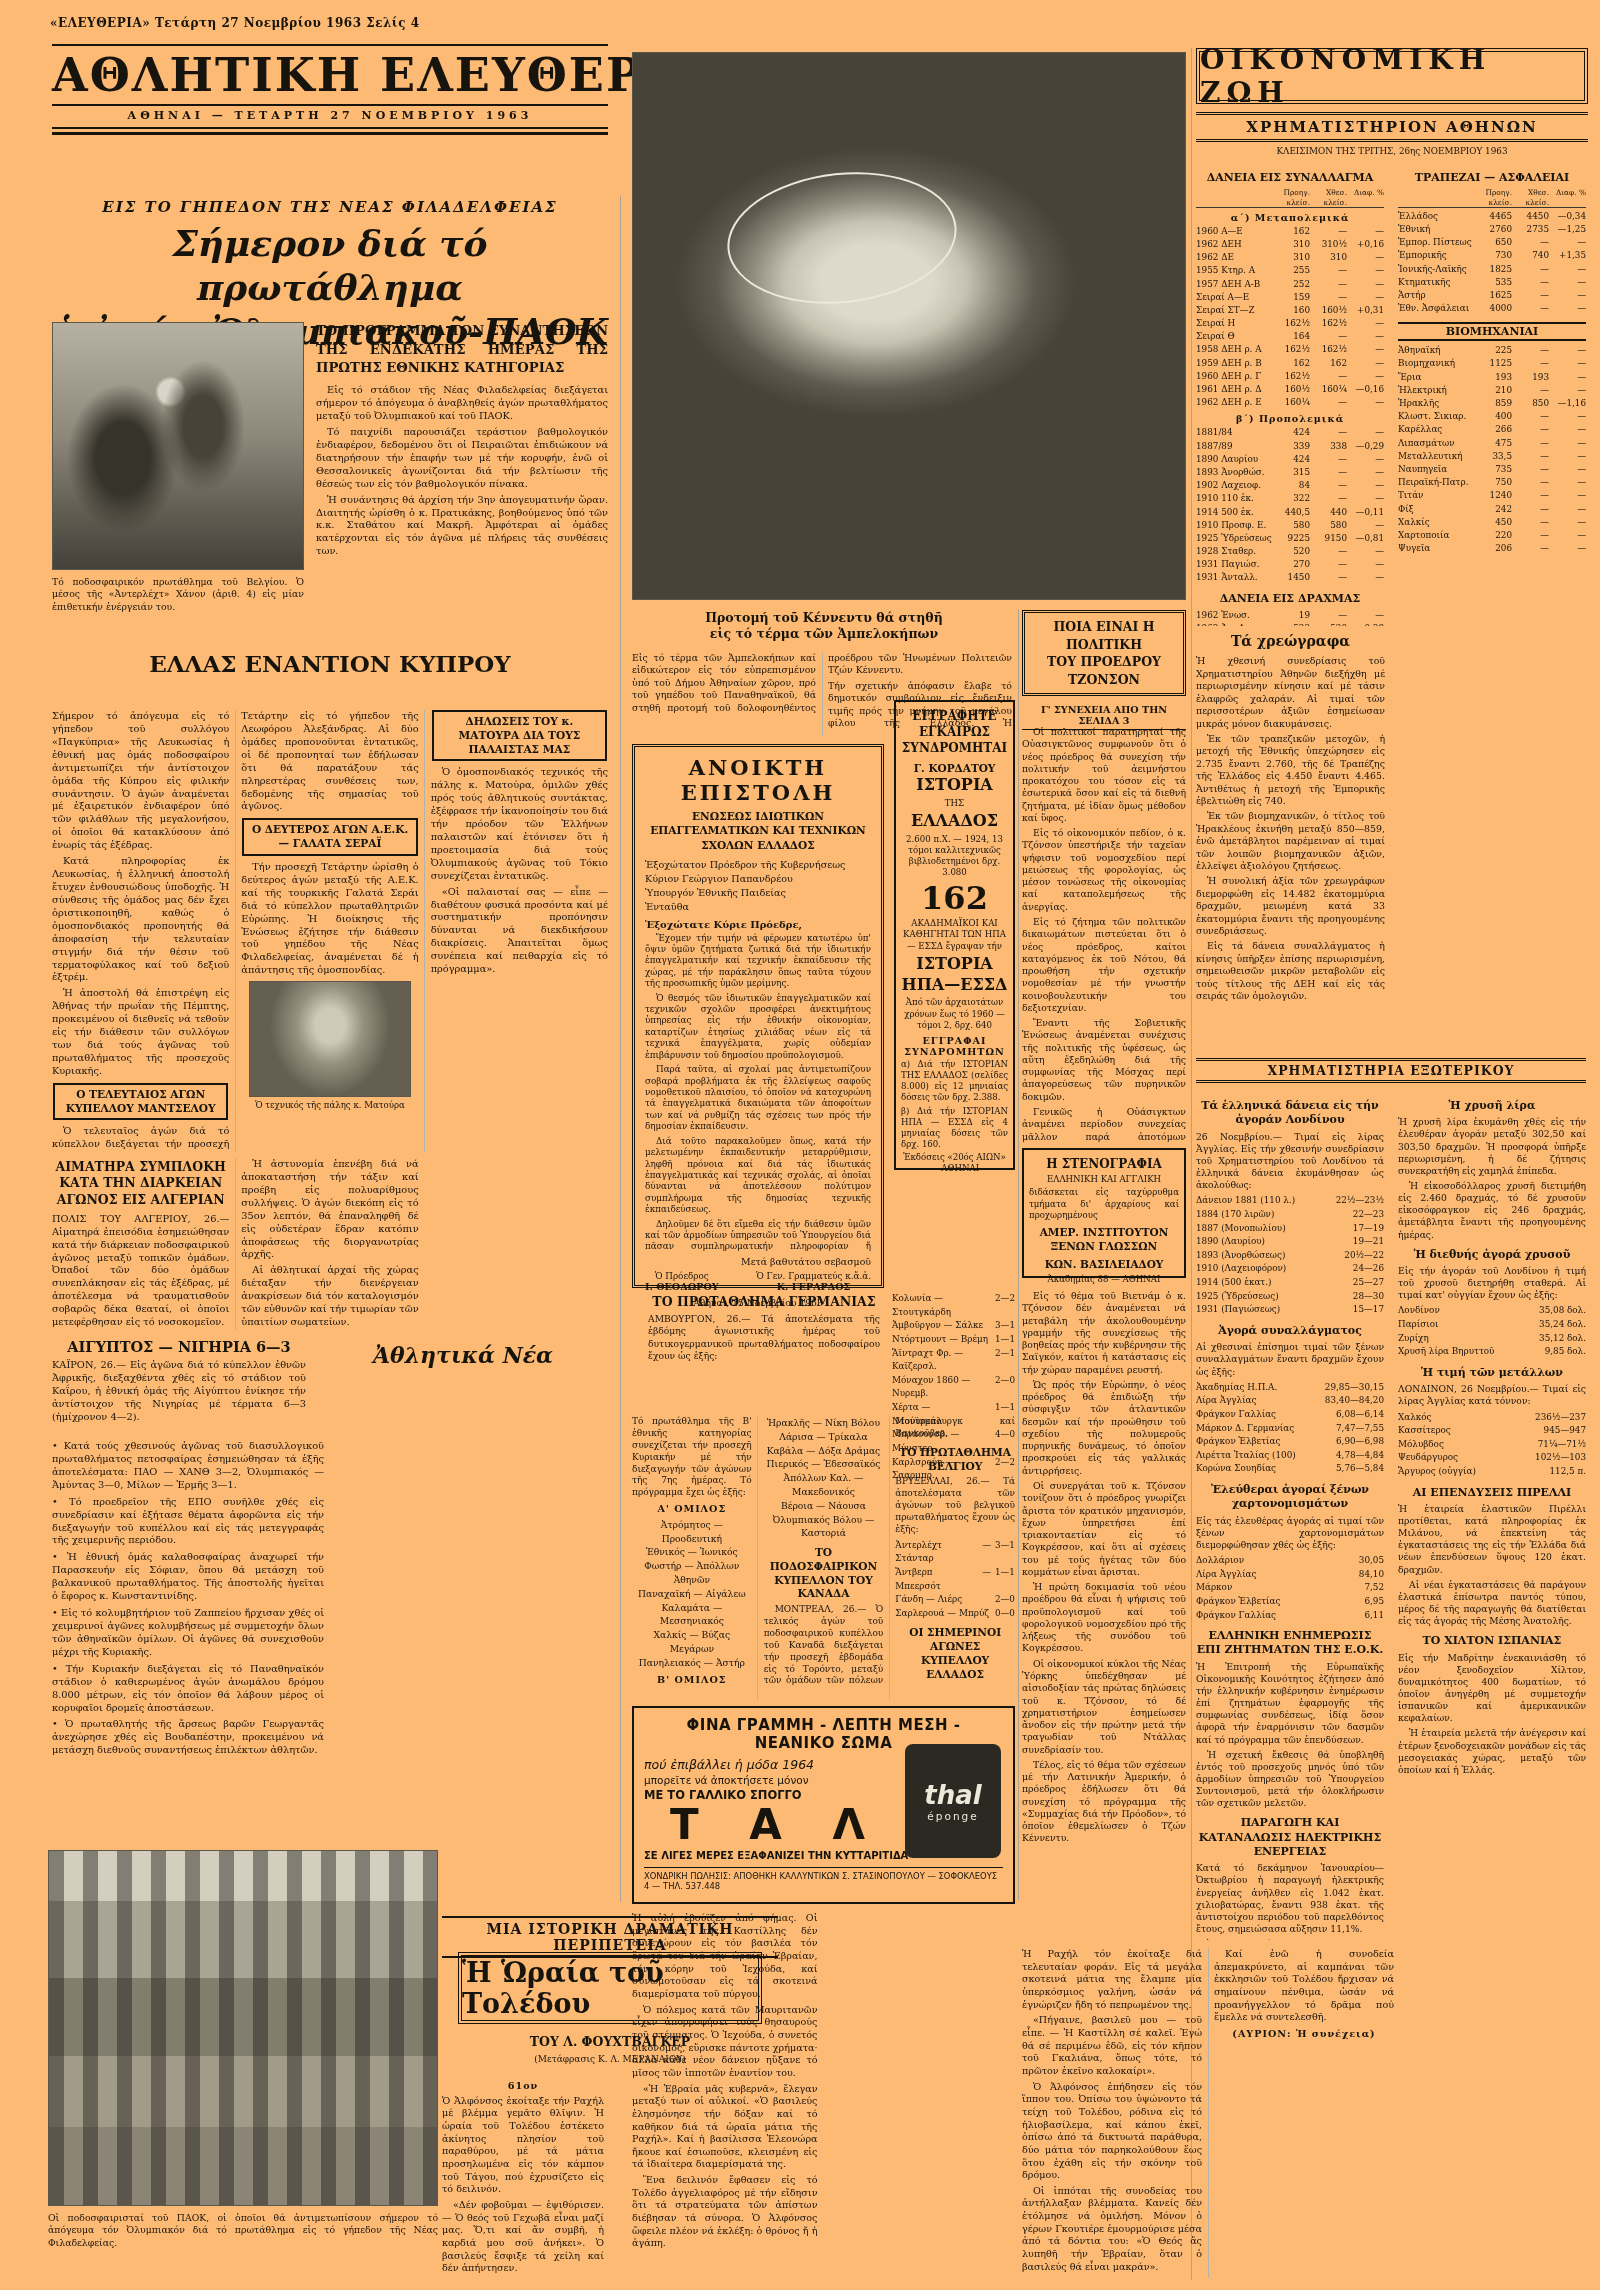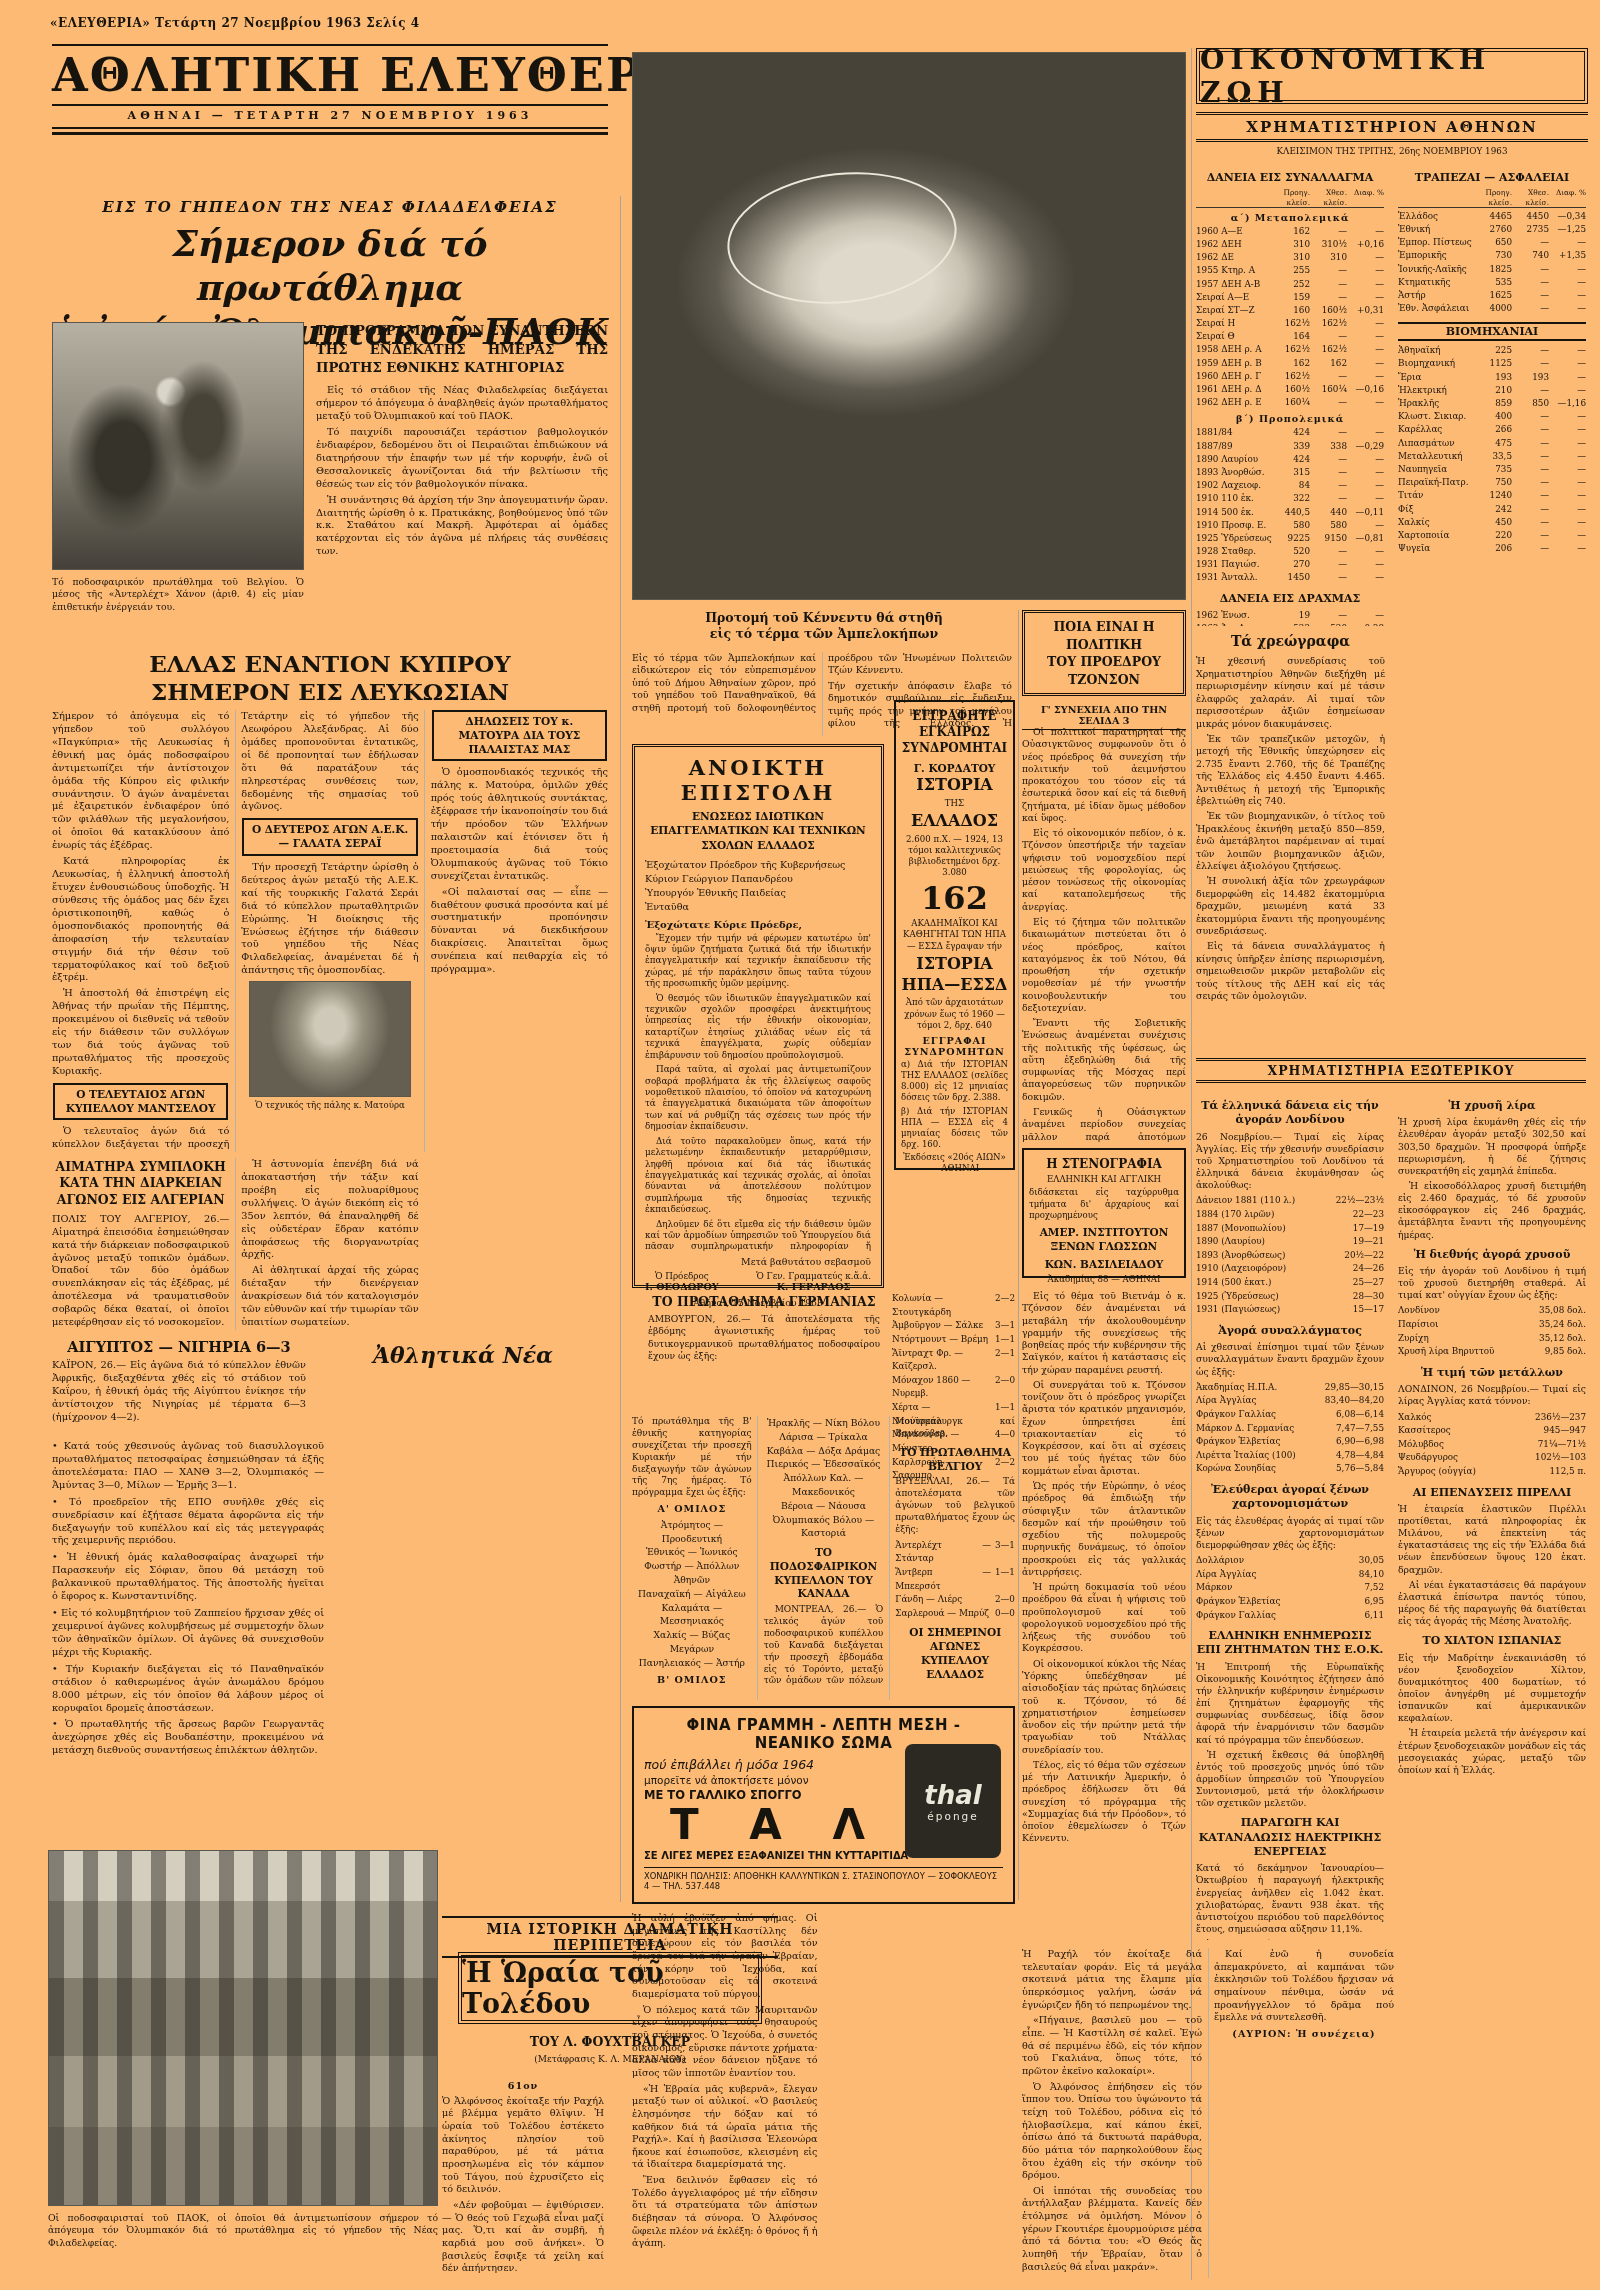--- a/index.html
+++ b/index.html
@@ -126,21 +126,20 @@
     <div class="subhead">ΤΟ ΠΡΟΓΡΑΜΜΑ ΤΩΝ ΣΥΝΑΝΤΗΣΕΩΝ ΤΗΣ ΕΝΔΕΚΑΤΗΣ ΗΜΕΡΑΣ ΤΗΣ ΠΡΩΤΗΣ ΕΘΝΙΚΗΣ ΚΑΤΗΓΟΡΙΑΣ</div>
     <div class="flow">
         <div class="p">Εἰς τό στάδιον τῆς Νέας Φιλαδελφείας διεξάγεται σήμερον τό ἀπόγευμα ὁ ἀναβληθείς ἀγών πρωταθλήματος μεταξύ τοῦ Ὀλυμπιακοῦ καί τοῦ ΠΑΟΚ.</div>
         <div class="p">Τό παιχνίδι παρουσιάζει τεράστιον βαθμολογικόν ἐνδιαφέρον, δεδομένου ὅτι οἱ Πειραιῶται ἐπιδιώκουν νά διατηρήσουν τήν ἐπαφήν των μέ τήν κορυφήν, ἐνῶ οἱ Θεσσαλονικεῖς ἀγωνίζονται διά τήν βελτίωσιν τῆς θέσεώς των εἰς τόν βαθμολογικόν πίνακα.</div>
         <div class="p">Ἡ συνάντησις θά ἀρχίση τήν 3ην ἀπογευματινήν ὥραν. Διαιτητής ὡρίσθη ὁ κ. Πρατικάκης, βοηθούμενος ὑπό τῶν κ.κ. Σταθάτου καί Μακρῆ. Ἀμφότεραι αἱ ὁμάδες κατέρχονται εἰς τόν ἀγῶνα μέ πλήρεις τάς συνθέσεις των.</div>
       </div>
   </div>
 
   <div class="abs" style="left:52px;top:650px;width:556px">
     <div class="h2line">ΕΛΛΑΣ ΕΝΑΝΤΙΟΝ ΚΥΠΡΟΥ</div>
-    <div class="h2line">ΣΗΜΕΡΟΝ ΕΙΣ ΛΕΥΚΩΣΙΑΝ</div>
   </div>
   <div class="abs flow cols3 clip" style="left:52px;top:710px;width:556px;height:442px">
       <div class="pf">Σήμερον τό ἀπόγευμα εἰς τό γήπεδον τοῦ συλλόγου «Παγκύπρια» τῆς Λευκωσίας ἡ ἐθνική μας ὁμάς ποδοσφαίρου ἀντιμετωπίζει τήν ἀντίστοιχον ὁμάδα τῆς Κύπρου εἰς φιλικήν συνάντησιν. Ὁ ἀγών ἀναμένεται μέ ἐξαιρετικόν ἐνδιαφέρον ὑπό τῶν φιλάθλων τῆς μεγαλονήσου, οἱ ὁποῖοι θά κατακλύσουν ἀπό ἐνωρίς τάς ἐξέδρας.</div>
       <div class="p">Κατά πληροφορίας ἐκ Λευκωσίας, ἡ ἑλληνική ἀποστολή ἔτυχεν ἐνθουσιώδους ὑποδοχῆς. Ἡ σύνθεσις τῆς ὁμάδος μας δέν ἔχει ὁριστικοποιηθῆ, καθώς ὁ ὁμοσπονδιακός προπονητής θά ἀποφασίση τήν τελευταίαν στιγμήν διά τήν θέσιν τοῦ τερματοφύλακος καί τοῦ δεξιοῦ ἐξτρέμ.</div>
       <div class="p">Ἡ ἀποστολή θά ἐπιστρέψη εἰς Ἀθήνας τήν πρωΐαν τῆς Πέμπτης, προκειμένου οἱ διεθνεῖς νά τεθοῦν εἰς τήν διάθεσιν τῶν συλλόγων των διά τούς ἀγῶνας τοῦ πρωταθλήματος τῆς προσεχοῦς Κυριακῆς.</div>
       <div class="shead">Ο ΤΕΛΕΥΤΑΙΟΣ ΑΓΩΝ ΚΥΠΕΛΛΟΥ ΜΑΝΤΣΕΛΟΥ</div>
       <div class="p">Ὁ τελευταῖος ἀγών διά τό κύπελλον διεξάγεται τήν προσεχῆ Τετάρτην εἰς τό γήπεδον τῆς Λεωφόρου Ἀλεξάνδρας. Αἱ δύο ὁμάδες προπονοῦνται ἐντατικῶς, οἱ δέ προπονηταί των ἐδήλωσαν ὅτι θά παρατάξουν τάς πληρεστέρας συνθέσεις των, δεδομένης τῆς σημασίας τοῦ ἀγῶνος.</div>
       <div class="shead">Ο ΔΕΥΤΕΡΟΣ ΑΓΩΝ Α.Ε.Κ. — ΓΑΛΑΤΑ ΣΕΡΑΪ</div>
       <div class="p">Τήν προσεχῆ Τετάρτην ὡρίσθη ὁ δεύτερος ἀγών μεταξύ τῆς Α.Ε.Κ. καί τῆς τουρκικῆς Γαλατά Σεράι διά τό κύπελλον πρωταθλητριῶν Εὐρώπης. Ἡ διοίκησις τῆς Ἑνώσεως ἐζήτησε τήν διάθεσιν τοῦ γηπέδου τῆς Νέας Φιλαδελφείας, ἀναμένεται δέ ἡ ἀπάντησις τῆς ὁμοσπονδίας.</div>
       <div class="pic"></div>
@@ -251,22 +250,22 @@
   <div class="abs adbox" style="left:1022px;top:1148px;width:164px;height:130px">
       <div class="t1">Η ΣΤΕΝΟΓΡΑΦΙΑ</div>
       <div class="sm">ΕΛΛΗΝΙΚΗ ΚΑΙ ΑΓΓΛΙΚΗ</div>
       <div class="ap">διδάσκεται εἰς ταχύρρυθμα τμήματα δι' ἀρχαρίους καί προχωρημένους</div>
       <div class="t2">ΑΜΕΡ. ΙΝΣΤΙΤΟΥΤΟΝ ΞΕΝΩΝ ΓΛΩΣΣΩΝ</div>
       <div class="t2">ΚΩΝ. ΒΑΣΙΛΕΙΑΔΟΥ</div>
       <div class="sm">Ἀκαδημίας 88 — ΑΘΗΝΑΙ</div>
     </div>
   <div class="abs jtext clip" style="left:1022px;top:1290px;width:164px;height:648px">
       <div class="p">Εἰς τό θέμα τοῦ Βιετνάμ ὁ κ. Τζόνσον δέν ἀναμένεται νά μεταβάλη τήν ἀκολουθουμένην γραμμήν τῆς συνεχίσεως τῆς βοηθείας πρός τήν κυβέρνησιν τῆς Σαϊγκόν, καίτοι ἡ κατάστασις εἰς τήν χώραν παραμένει ρευστή.</div>
+      <div class="p">Ὡς πρός τήν Εὐρώπην, ὁ νέος πρόεδρος θά ἐπιδιώξη τήν σύσφιγξιν τῶν ἀτλαντικῶν δεσμῶν καί τήν προώθησιν τοῦ σχεδίου τῆς πολυμεροῦς πυρηνικῆς δυνάμεως, τό ὁποῖον προσκρούει εἰς τάς γαλλικάς ἀντιρρήσεις.</div>
       <div class="p">Οἱ συνεργάται τοῦ κ. Τζόνσον τονίζουν ὅτι ὁ πρόεδρος γνωρίζει ἄριστα τόν κρατικόν μηχανισμόν, ἔχων ὑπηρετήσει ἐπί τριακονταετίαν εἰς τό Κογκρέσσον, καί ὅτι αἱ σχέσεις του μέ τούς ἡγέτας τῶν δύο κομμάτων εἶναι ἄρισται.</div>
-      <div class="p">Ὡς πρός τήν Εὐρώπην, ὁ νέος πρόεδρος θά ἐπιδιώξη τήν σύσφιγξιν τῶν ἀτλαντικῶν δεσμῶν καί τήν προώθησιν τοῦ σχεδίου τῆς πολυμεροῦς πυρηνικῆς δυνάμεως, τό ὁποῖον προσκρούει εἰς τάς γαλλικάς ἀντιρρήσεις.</div>
       <div class="p">Ἡ πρώτη δοκιμασία τοῦ νέου προέδρου θά εἶναι ἡ ψήφισις τοῦ προϋπολογισμοῦ καί τοῦ φορολογικοῦ νομοσχεδίου πρό τῆς λήξεως τῆς συνόδου τοῦ Κογκρέσσου.</div>
       <div class="p">Οἱ οἰκονομικοί κύκλοι τῆς Νέας Ὑόρκης ὑπεδέχθησαν μέ αἰσιοδοξίαν τάς πρώτας δηλώσεις τοῦ κ. Τζόνσον, τό δέ χρηματιστήριον ἐσημείωσεν ἄνοδον εἰς τήν πρώτην μετά τήν τραγωδίαν τοῦ Ντάλλας συνεδρίασίν του.</div>
       <div class="p">Τέλος, εἰς τό θέμα τῶν σχέσεων μέ τήν Λατινικήν Ἀμερικήν, ὁ πρόεδρος ἐδήλωσεν ὅτι θά συνεχίση τό πρόγραμμα τῆς «Συμμαχίας διά τήν Πρόοδον», τό ὁποῖον ἐθεμελίωσεν ὁ Τζών Κέννεντυ.</div>
     </div>
 
   <div class="abs" style="left:648px;top:1294px;width:232px">
     <div class="h" style="margin:0 0 3px;font-size:12.5px">ΤΟ ΠΡΩΤΑΘΛΗΜΑ ΓΕΡΜΑΝΙΑΣ</div>
     <div class="flow" style="font-size:9.2px">ΑΜΒΟΥΡΓΟΝ, 26.— Τά ἀποτελέσματα τῆς ἑβδόμης ἀγωνιστικῆς ἡμέρας τοῦ δυτικογερμανικοῦ πρωταθλήματος ποδοσφαίρου ἔχουν ὡς ἑξῆς:</div>
   </div>
   <div class="abs" style="left:892px;top:1292px;width:123px">

